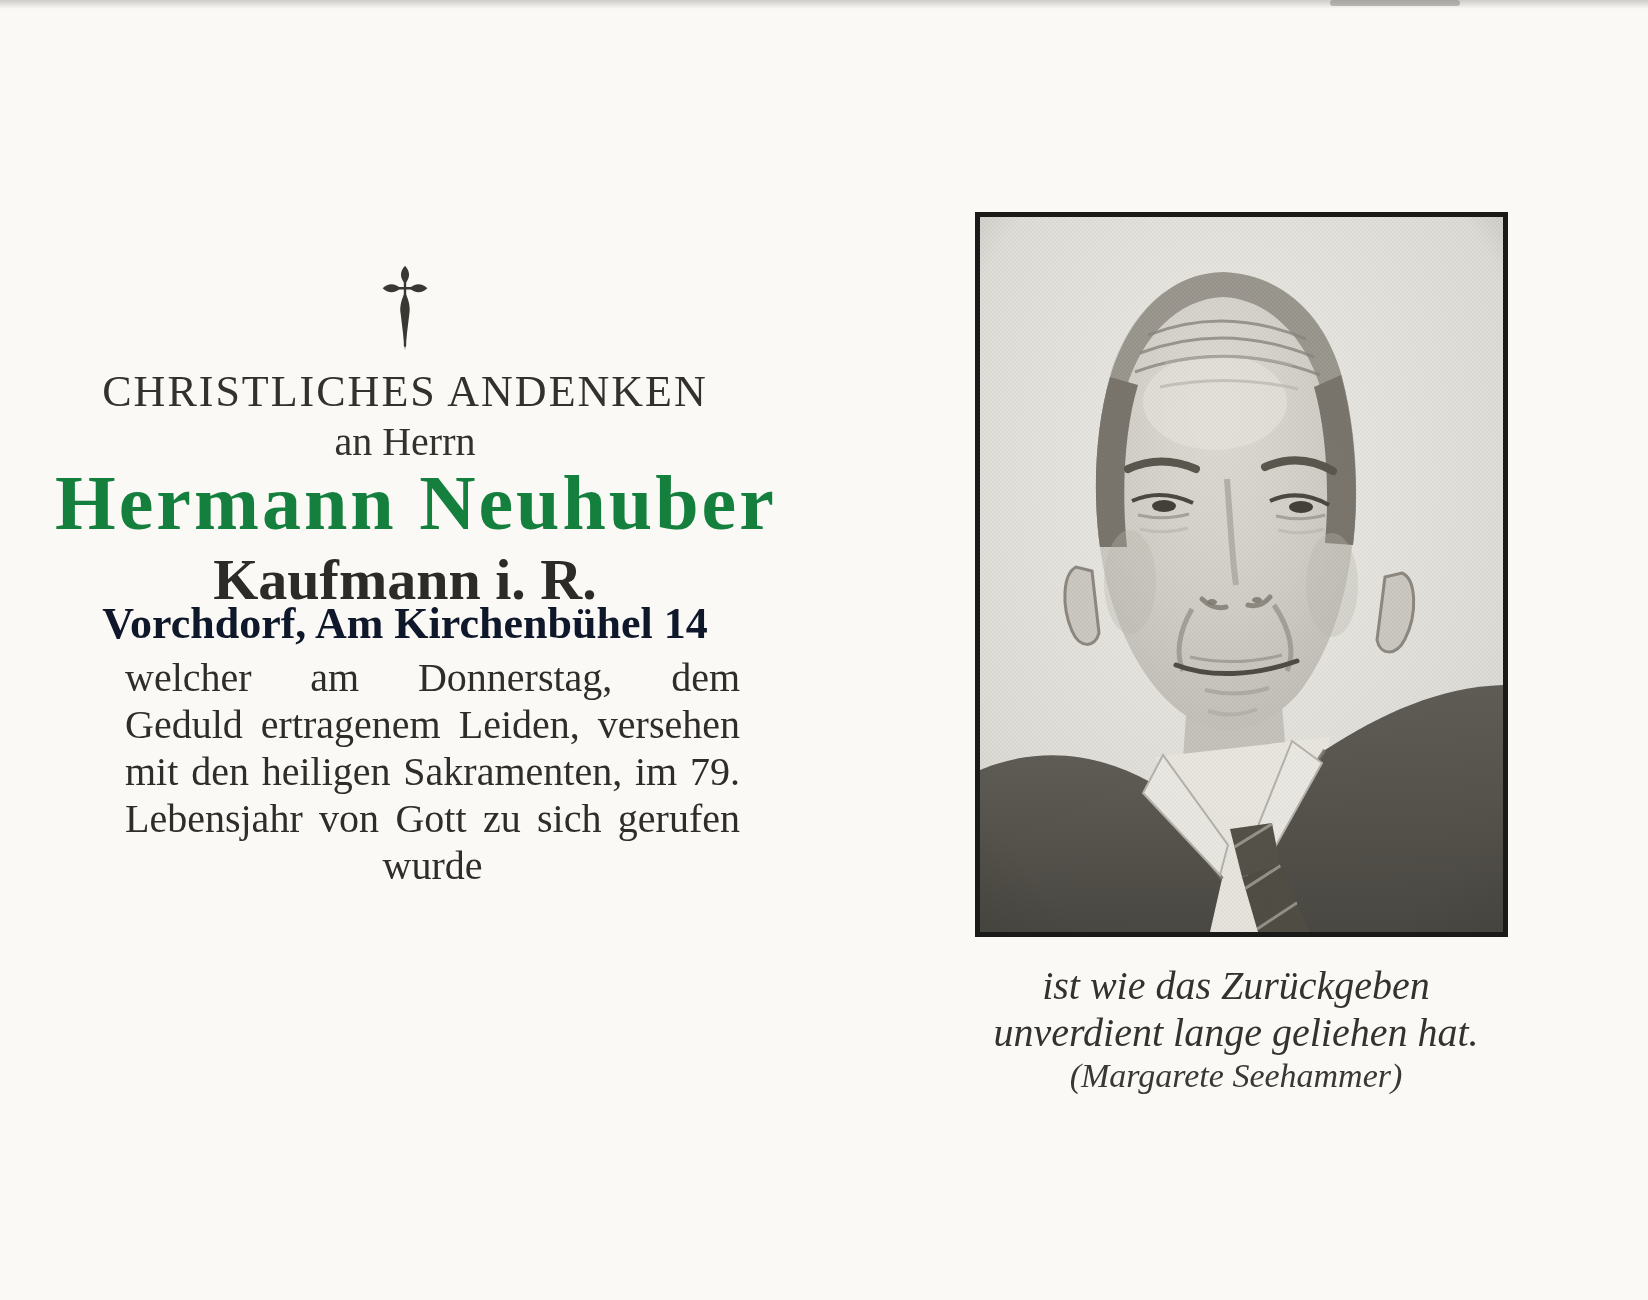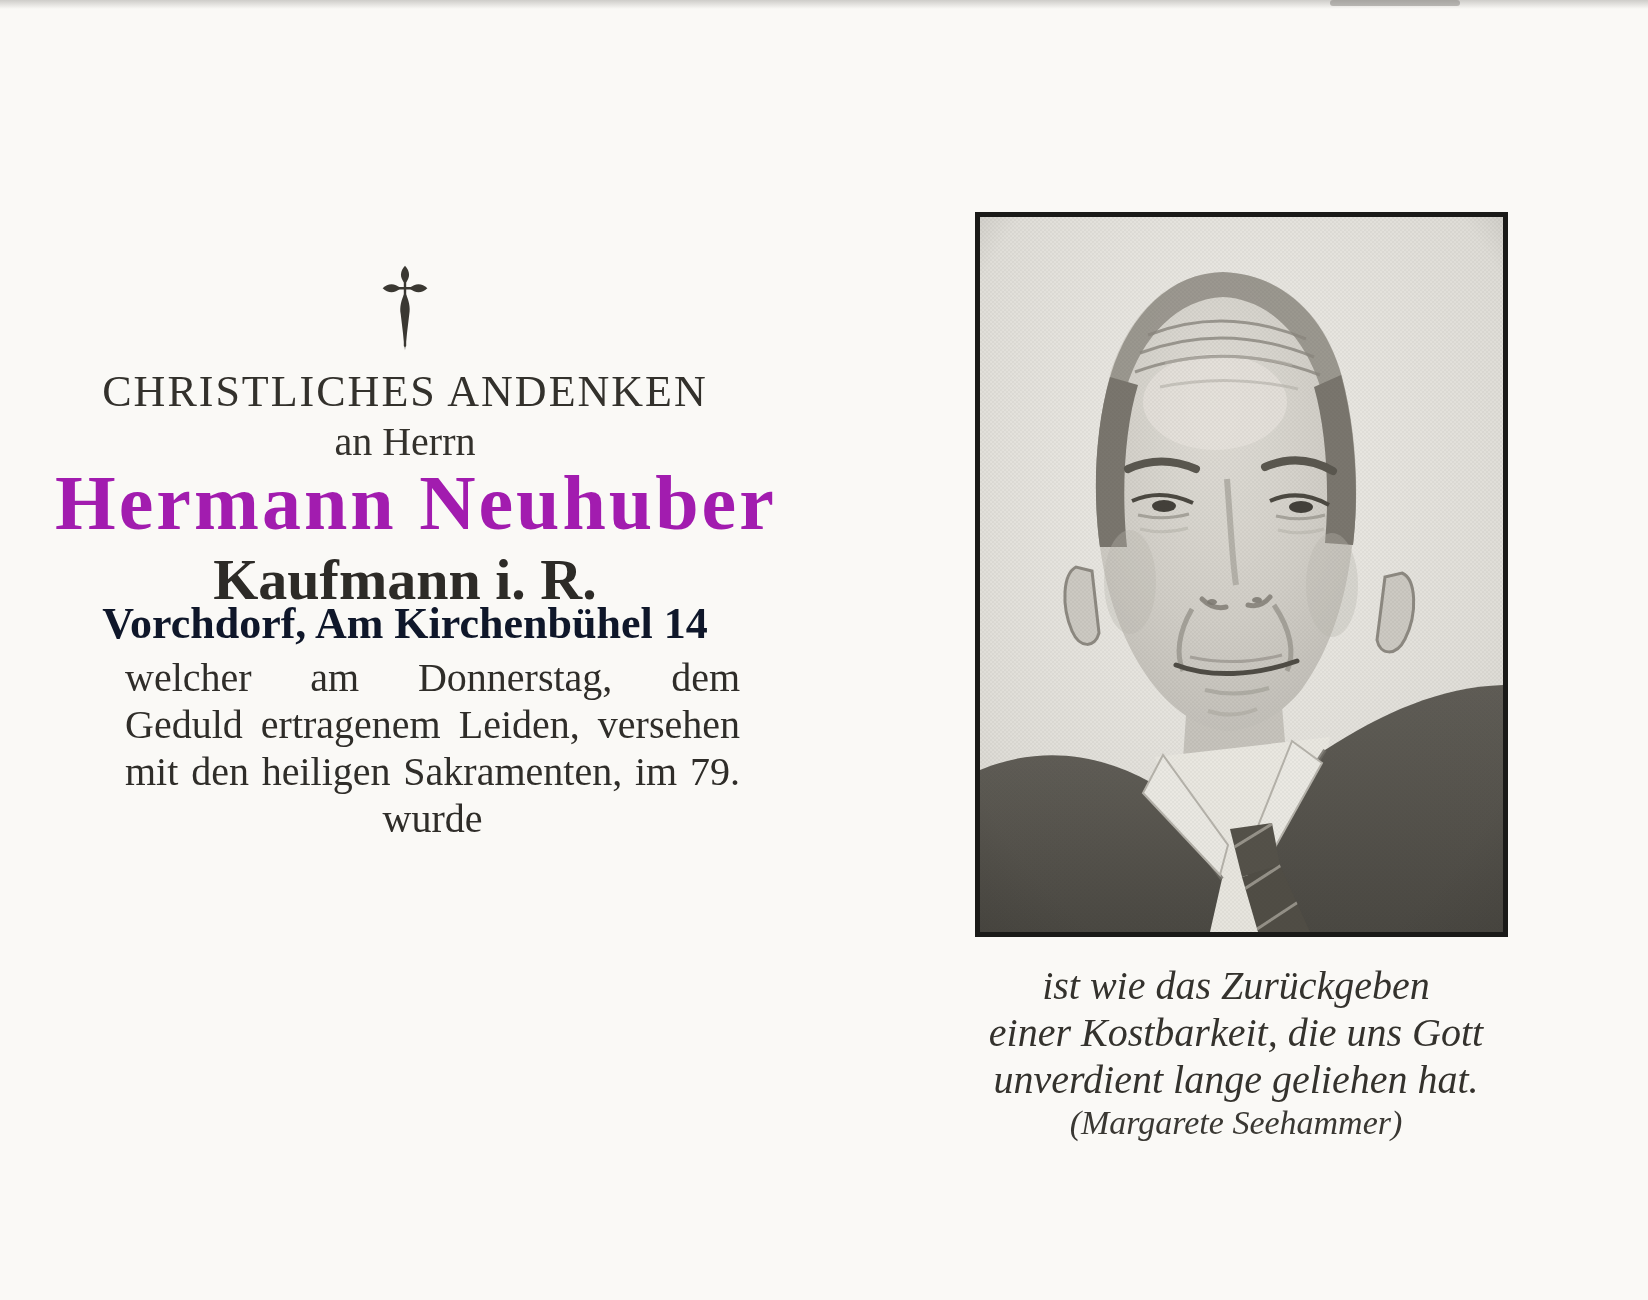--- a/index.html
+++ b/index.html
@@ -30,21 +30,21 @@
     text-align:center;font-size:44px;letter-spacing:2px;color:#33312c;
     white-space:nowrap;
   }
   .salutation{
     position:absolute;left:0;top:418px;width:660px;
     text-align:center;font-size:40px;color:#33312c;
   }
   .deceased-name{
     position:absolute;left:-20px;top:458px;width:700px;
     text-align:center;font-size:78px;font-weight:bold;letter-spacing:3px;
-    color:#a21caf;white-space:nowrap;
+    color:#15803d;white-space:nowrap;
   }
   .occupation{
     position:absolute;left:0;top:546px;width:660px;
     text-align:center;font-size:58px;font-weight:bold;color:#2d2b27;
   }
   .address{
     position:absolute;left:0;top:598px;width:660px;
     text-align:center;font-size:44px;font-weight:bold;color:#0f172a;
     white-space:nowrap;
   }
@@ -102,20 +102,21 @@
     <div class="deceased-name">Hermann Neuhuber</div>
 
     <div class="occupation">Kaufmann i. R.</div>
 
     <div class="address">Vorchdorf, Am Kirchenbühel 14</div>
 
     <div class="obituary">
       <div class="line">welcher am Donnerstag, dem</div>
       <div class="line">Geduld ertragenem Leiden, versehen</div>
       <div class="line">mit den heiligen Sakramenten, im 79.</div>
+      <div class="line">Lebensjahr von Gott zu sich gerufen</div>
       <div class="line centered">wurde</div>
     </div>
   </div>
 
   <div class="photo-frame">
     <svg viewBox="0 0 523 715" preserveAspectRatio="none">
       <defs>
         <radialGradient id="bgGrad" cx="45%" cy="30%" r="85%">
           <stop offset="0%" stop-color="#efede8"></stop>
           <stop offset="70%" stop-color="#e5e3dd"></stop>
@@ -227,18 +228,17 @@
       <ellipse cx="150" cy="365" rx="26" ry="52" fill="#bdbab3" opacity="0.35"></ellipse>
       <ellipse cx="352" cy="368" rx="26" ry="52" fill="#bdbab3" opacity="0.35"></ellipse>
 
       <rect x="0" y="0" width="523" height="715" fill="url(#ht)" opacity="0.12"></rect>
       <rect x="0" y="0" width="523" height="715" fill="url(#vign)"></rect>
     </svg>
   </div>
 
   <div class="quote">
     <div>ist wie das Zurückgeben</div>
-    <div>einer Kostbarkeit, die uns Gott</div>
     <div>unverdient lange geliehen hat.</div>
     <div class="attribution">(Margarete Seehammer)</div>
   </div>
 
 </div>
 
 </body></html>

